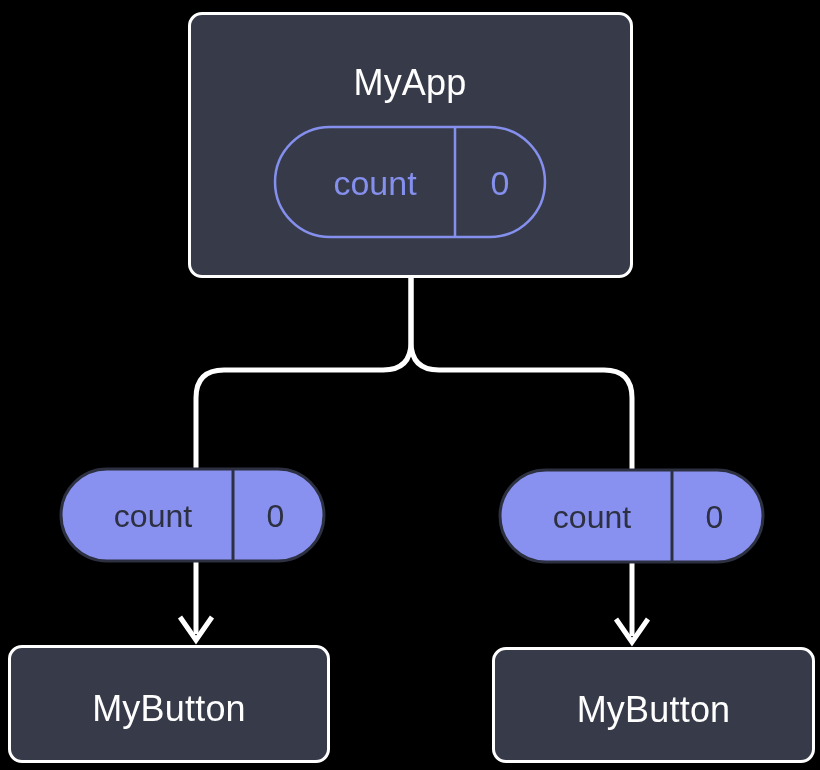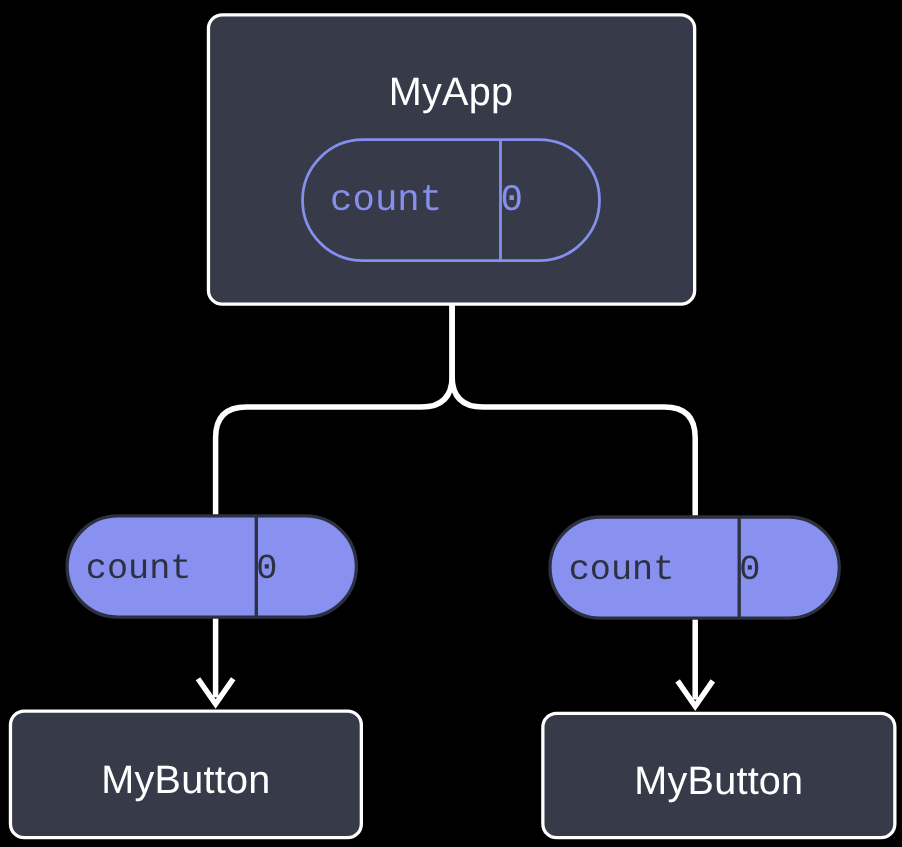--- a/index.html
+++ b/index.html
@@ -37,22 +37,23 @@
     width: 100%;
     text-align: center;
     color: #FFFFFF;
     font-size: 36px;
     font-family: "Liberation Sans", sans-serif;
     letter-spacing: 0.2px;
     white-space: nowrap;
   }
   .pill-text {
     position: absolute;
-    font-family: Liberation Mono, monospace;
+    font-family: Liberation Sans, sans-serif;
     white-space: nowrap;
+    text-align: center;
   }
   .pill-key-outline, .pill-val-outline {
     color: #8590EE;
     font-size: 34px;
   }
   .pill-key-filled, .pill-val-filled {
     color: #2C3040;
     font-size: 32px;
   }
   #app-box { left: 188px; top: 12px; width: 445px; height: 266px; }

